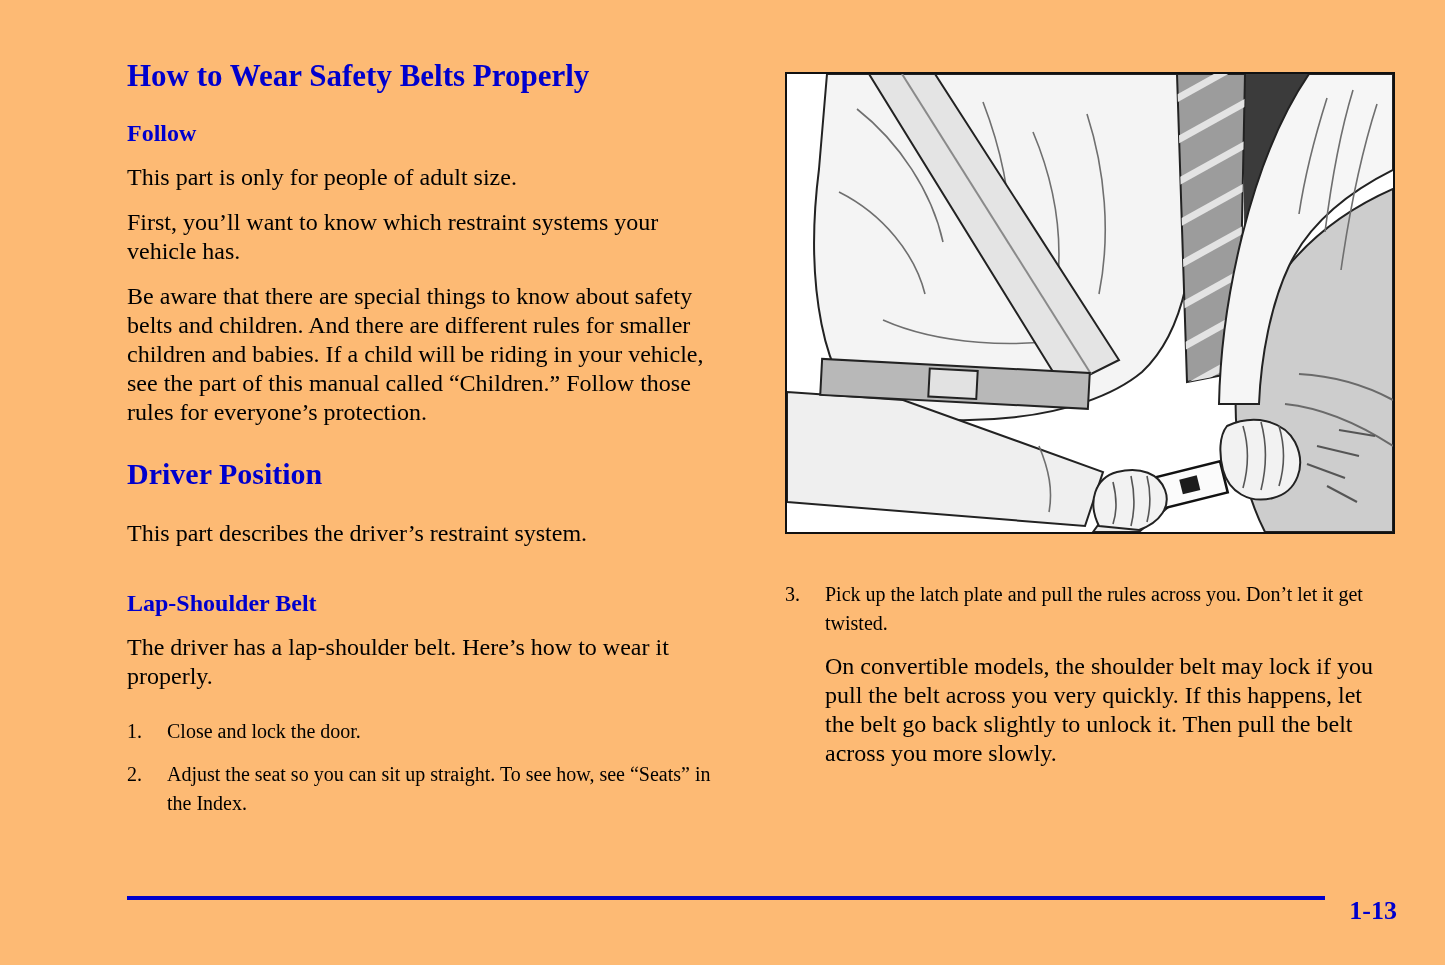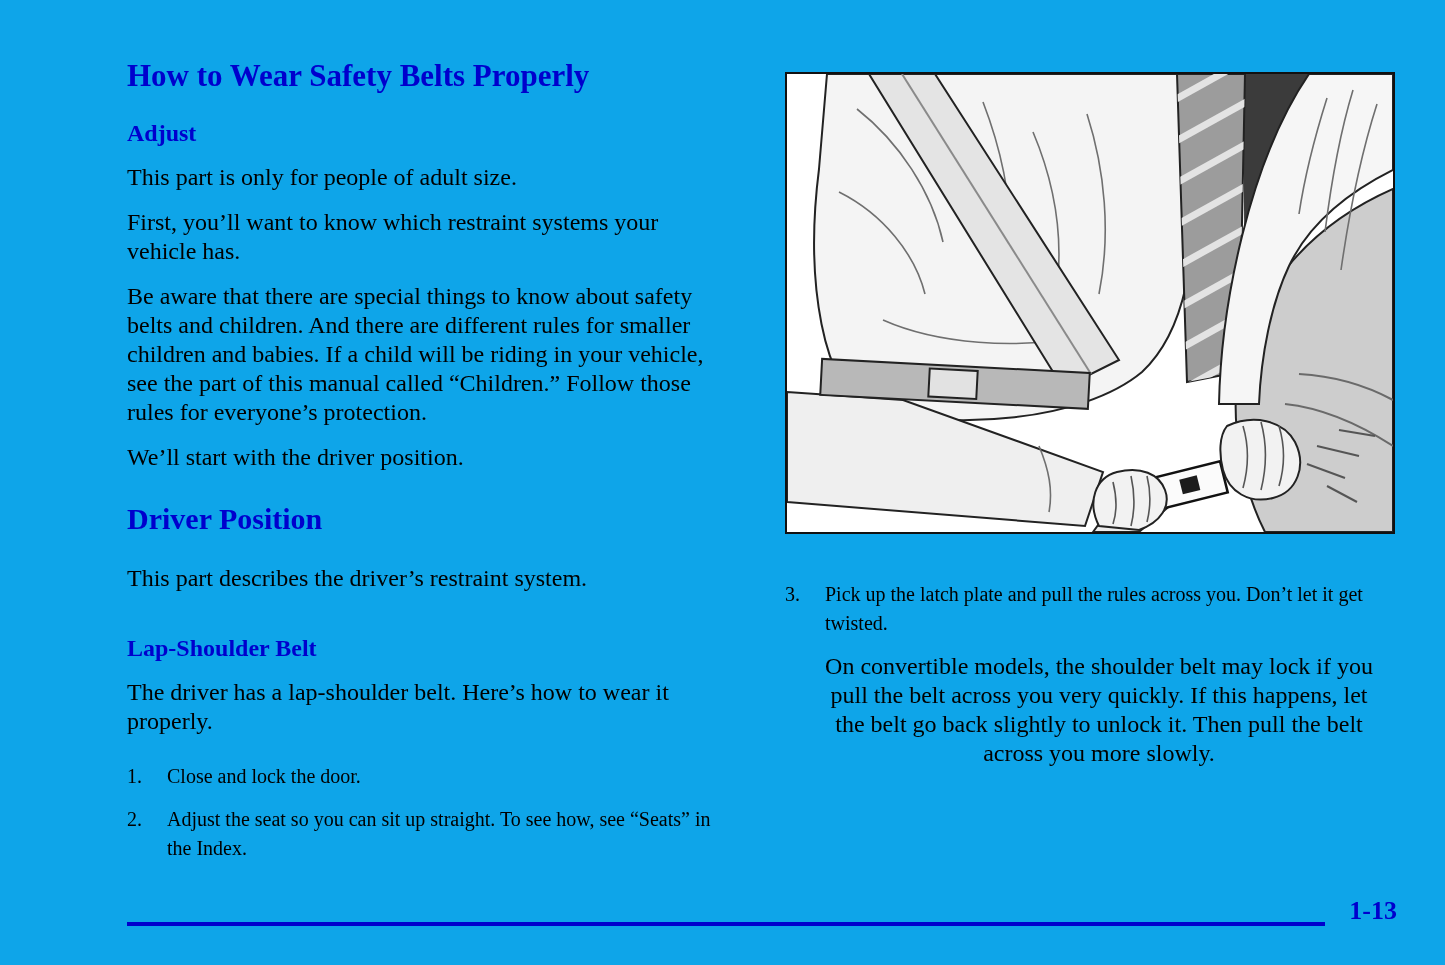--- a/index.html
+++ b/index.html
@@ -4,21 +4,21 @@
 <style>
   html, body {
     margin: 0;
     padding: 0;
     background: #ffffff;
   }
   #page {
     position: relative;
     width: 1445px;
     height: 965px;
-    background: #0ea5e9;
+    background: #fdba74;
     font-family: "Liberation Serif", serif;
     color: #000000;
     overflow: hidden;
   }
   
   .col-left {
     position: absolute;
     left: 127px;
     top: 58px;
     width: 600px;
@@ -78,21 +78,21 @@
   }
   figure.illustration svg { display: block; }
   .col-right .indent-block { padding-left: 40px; width: 560px; }
   
   .footer {
     position: absolute;
     left: 127px;
     right: 48px;
     top: 896px;
     display: flex;
-    align-items: flex-end;
+    align-items: flex-start;
     gap: 24px;
   }
   .footer .rule {
     flex: 1;
     height: 4px;
     background: #0000cd;
   }
   .footer .page-num {
     font-size: 26px;
     font-weight: bold;
@@ -102,25 +102,24 @@
 </style>
 </head>
 <body>
 
 <div id="page">
 
   <div class="col-left">
 
     <h1 class="doc-title">How to Wear Safety Belts Properly</h1>
 
-    <h3 class="doc-sub">Adjust</h3>
+    <h3 class="doc-sub">Follow</h3>
     <p class="body-text">This part is only for people of adult size.</p>
     <p class="body-text">First, you’ll want to know which restraint systems your vehicle has.</p>
     <p class="body-text">Be aware that there are special things to know about safety belts and children. And there are different rules for smaller children and babies. If a child will be riding in your vehicle, see the part of this manual called “Children.” Follow those rules for everyone’s protection.</p>
-    <p class="body-text">We’ll start with the driver position.</p>
 
     <h2 class="doc-section">Driver Position</h2>
     <p class="body-text">This part describes the driver’s restraint system.</p>
 
     <h3 class="doc-sub later">Lap-Shoulder Belt</h3>
     <p class="body-text">The driver has a lap-shoulder belt. Here’s how to wear it properly.</p>
 
     <ol class="steps">
       <li>
         <span>1.</span>
@@ -218,21 +217,21 @@
     </figure>
 
     <ol class="steps" style="margin-top:0;">
       <li>
         <span>3.</span>
         <span>Pick up the latch plate and pull the rules across you. Don’t let it get twisted.</span>
       </li>
     </ol>
 
     <div class="indent-block">
-      <p class="body-text" style="width:548px;text-align:center;">On convertible models, the shoulder belt may lock if you pull the belt across you very quickly. If this happens, let the belt go back slightly to unlock it. Then pull the belt across you more slowly.</p>
+      <p class="body-text" style="width:548px;">On convertible models, the shoulder belt may lock if you pull the belt across you very quickly. If this happens, let the belt go back slightly to unlock it. Then pull the belt across you more slowly.</p>
     </div>
   </div>
 
   <div class="footer">
     <div class="rule"></div>
     <div class="page-num">1-13</div>
   </div>
 
 </div>
 

